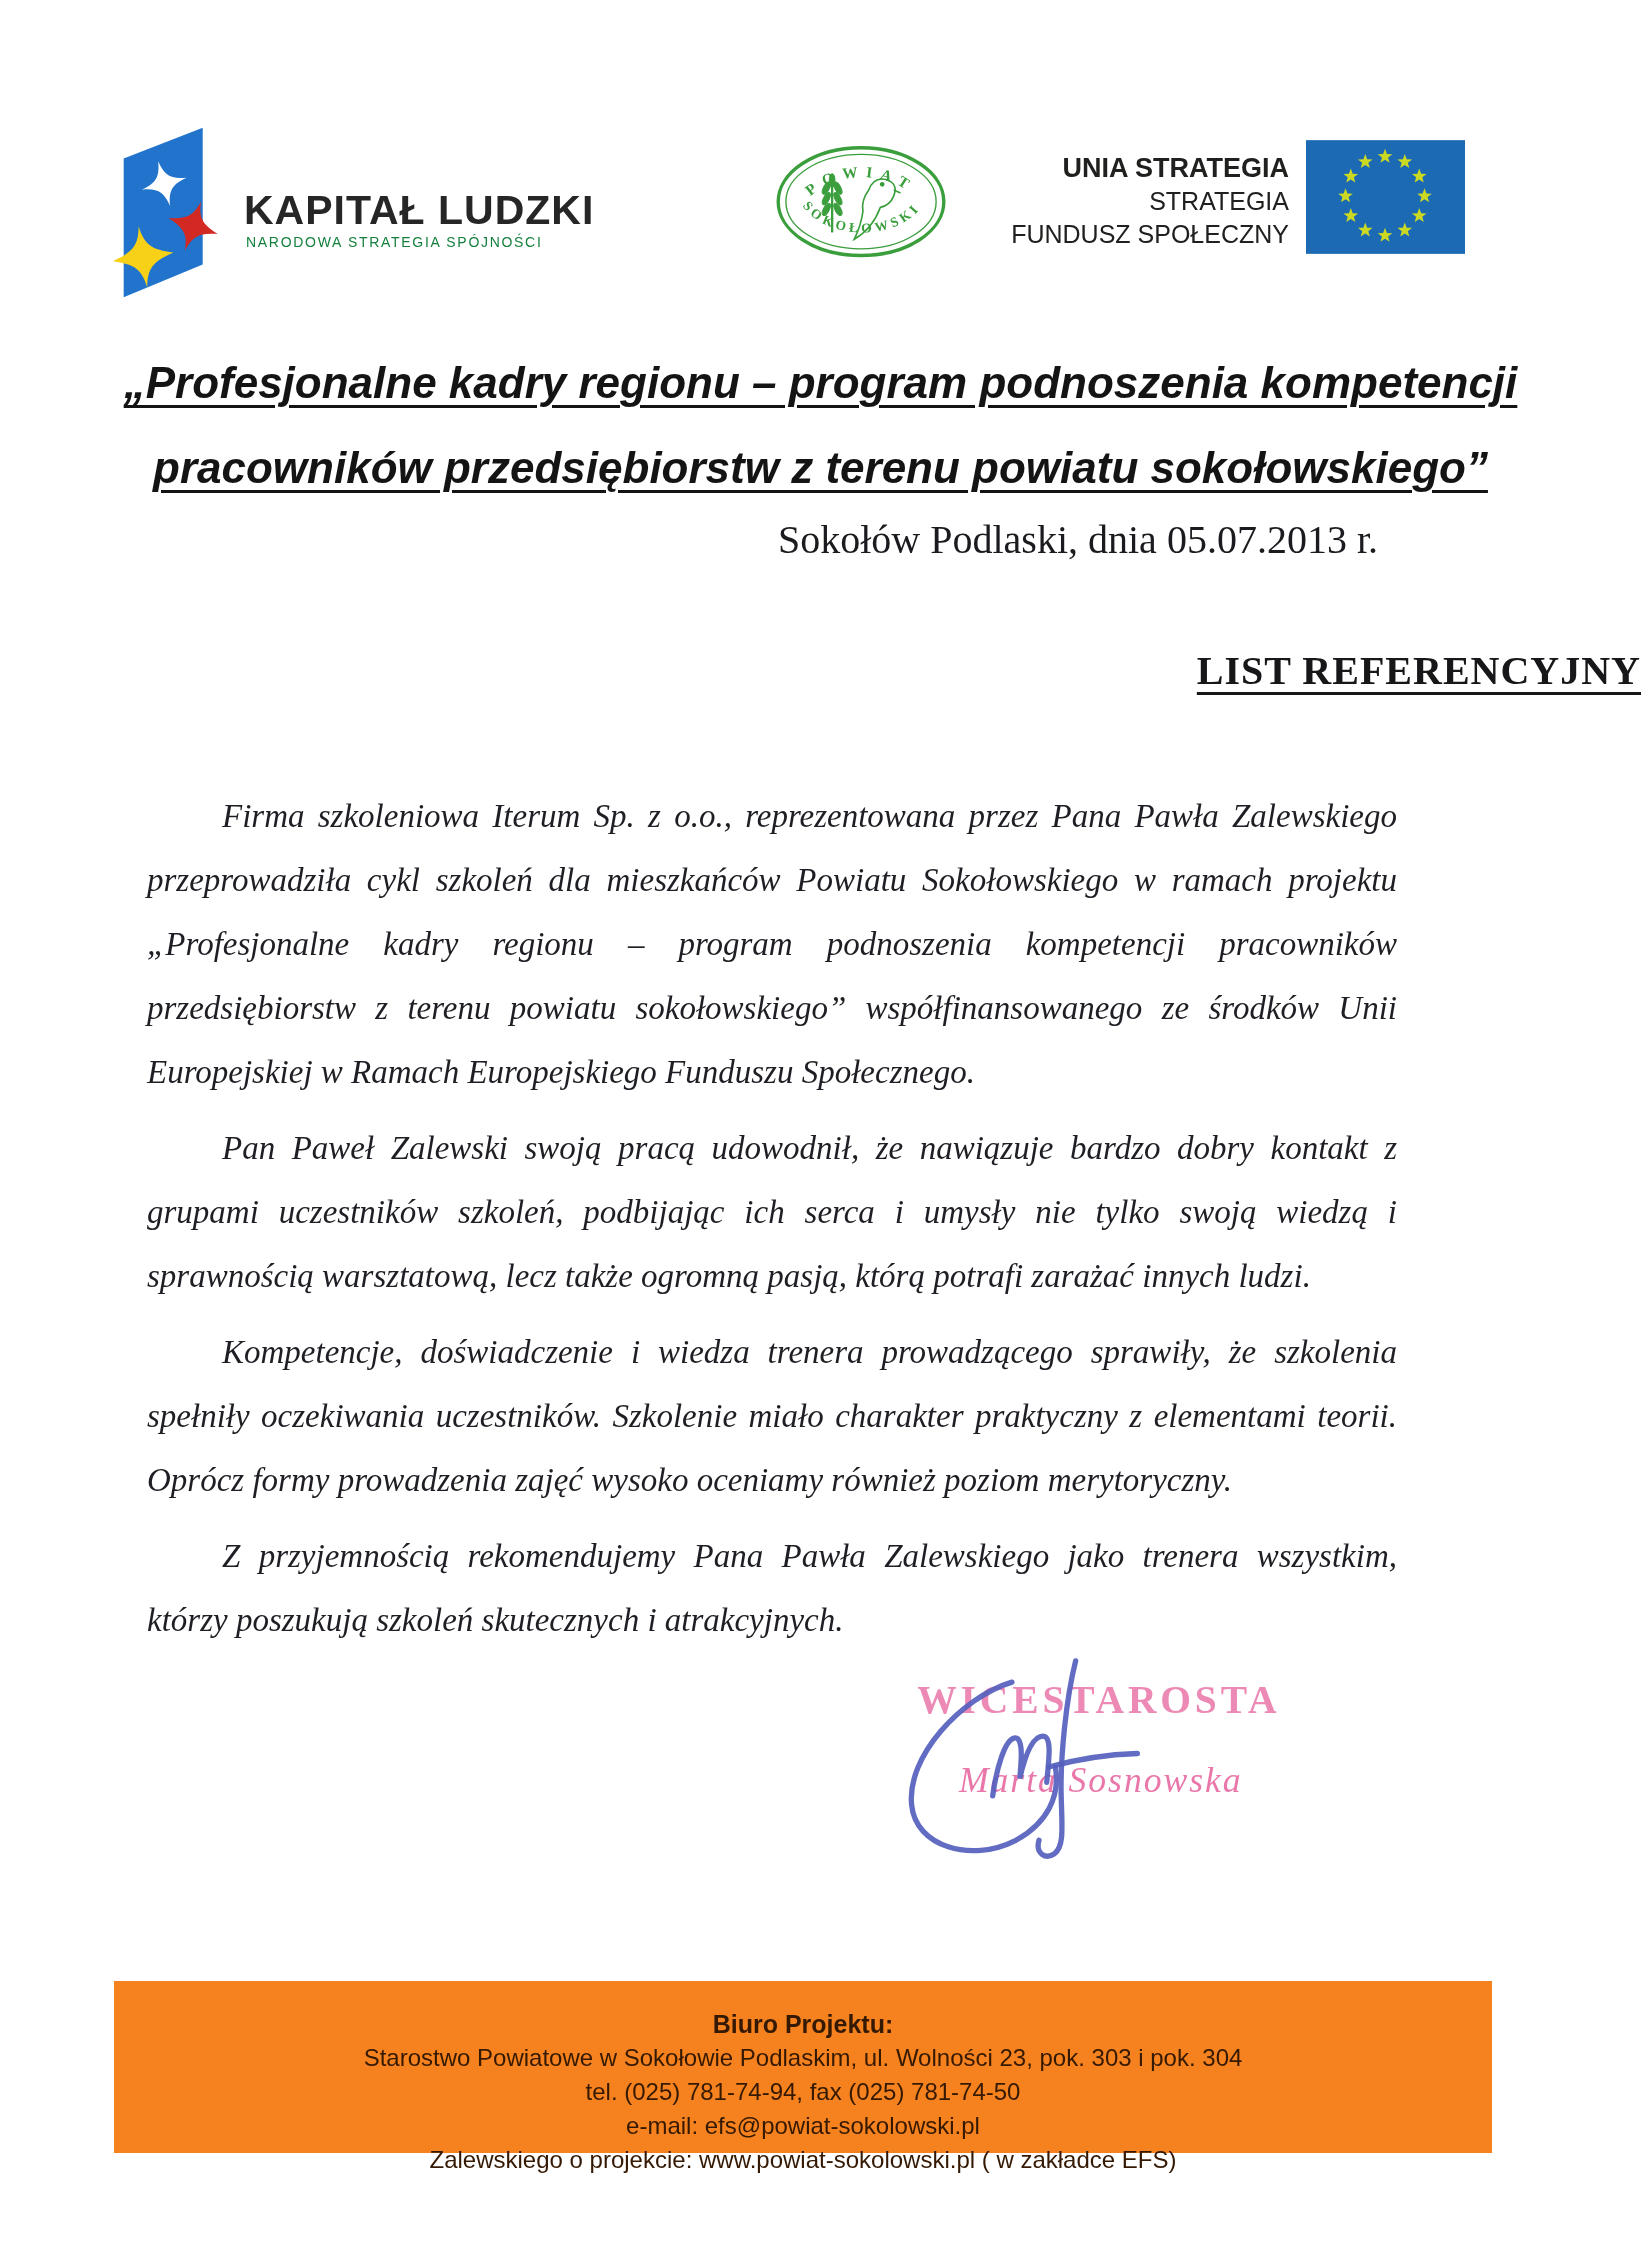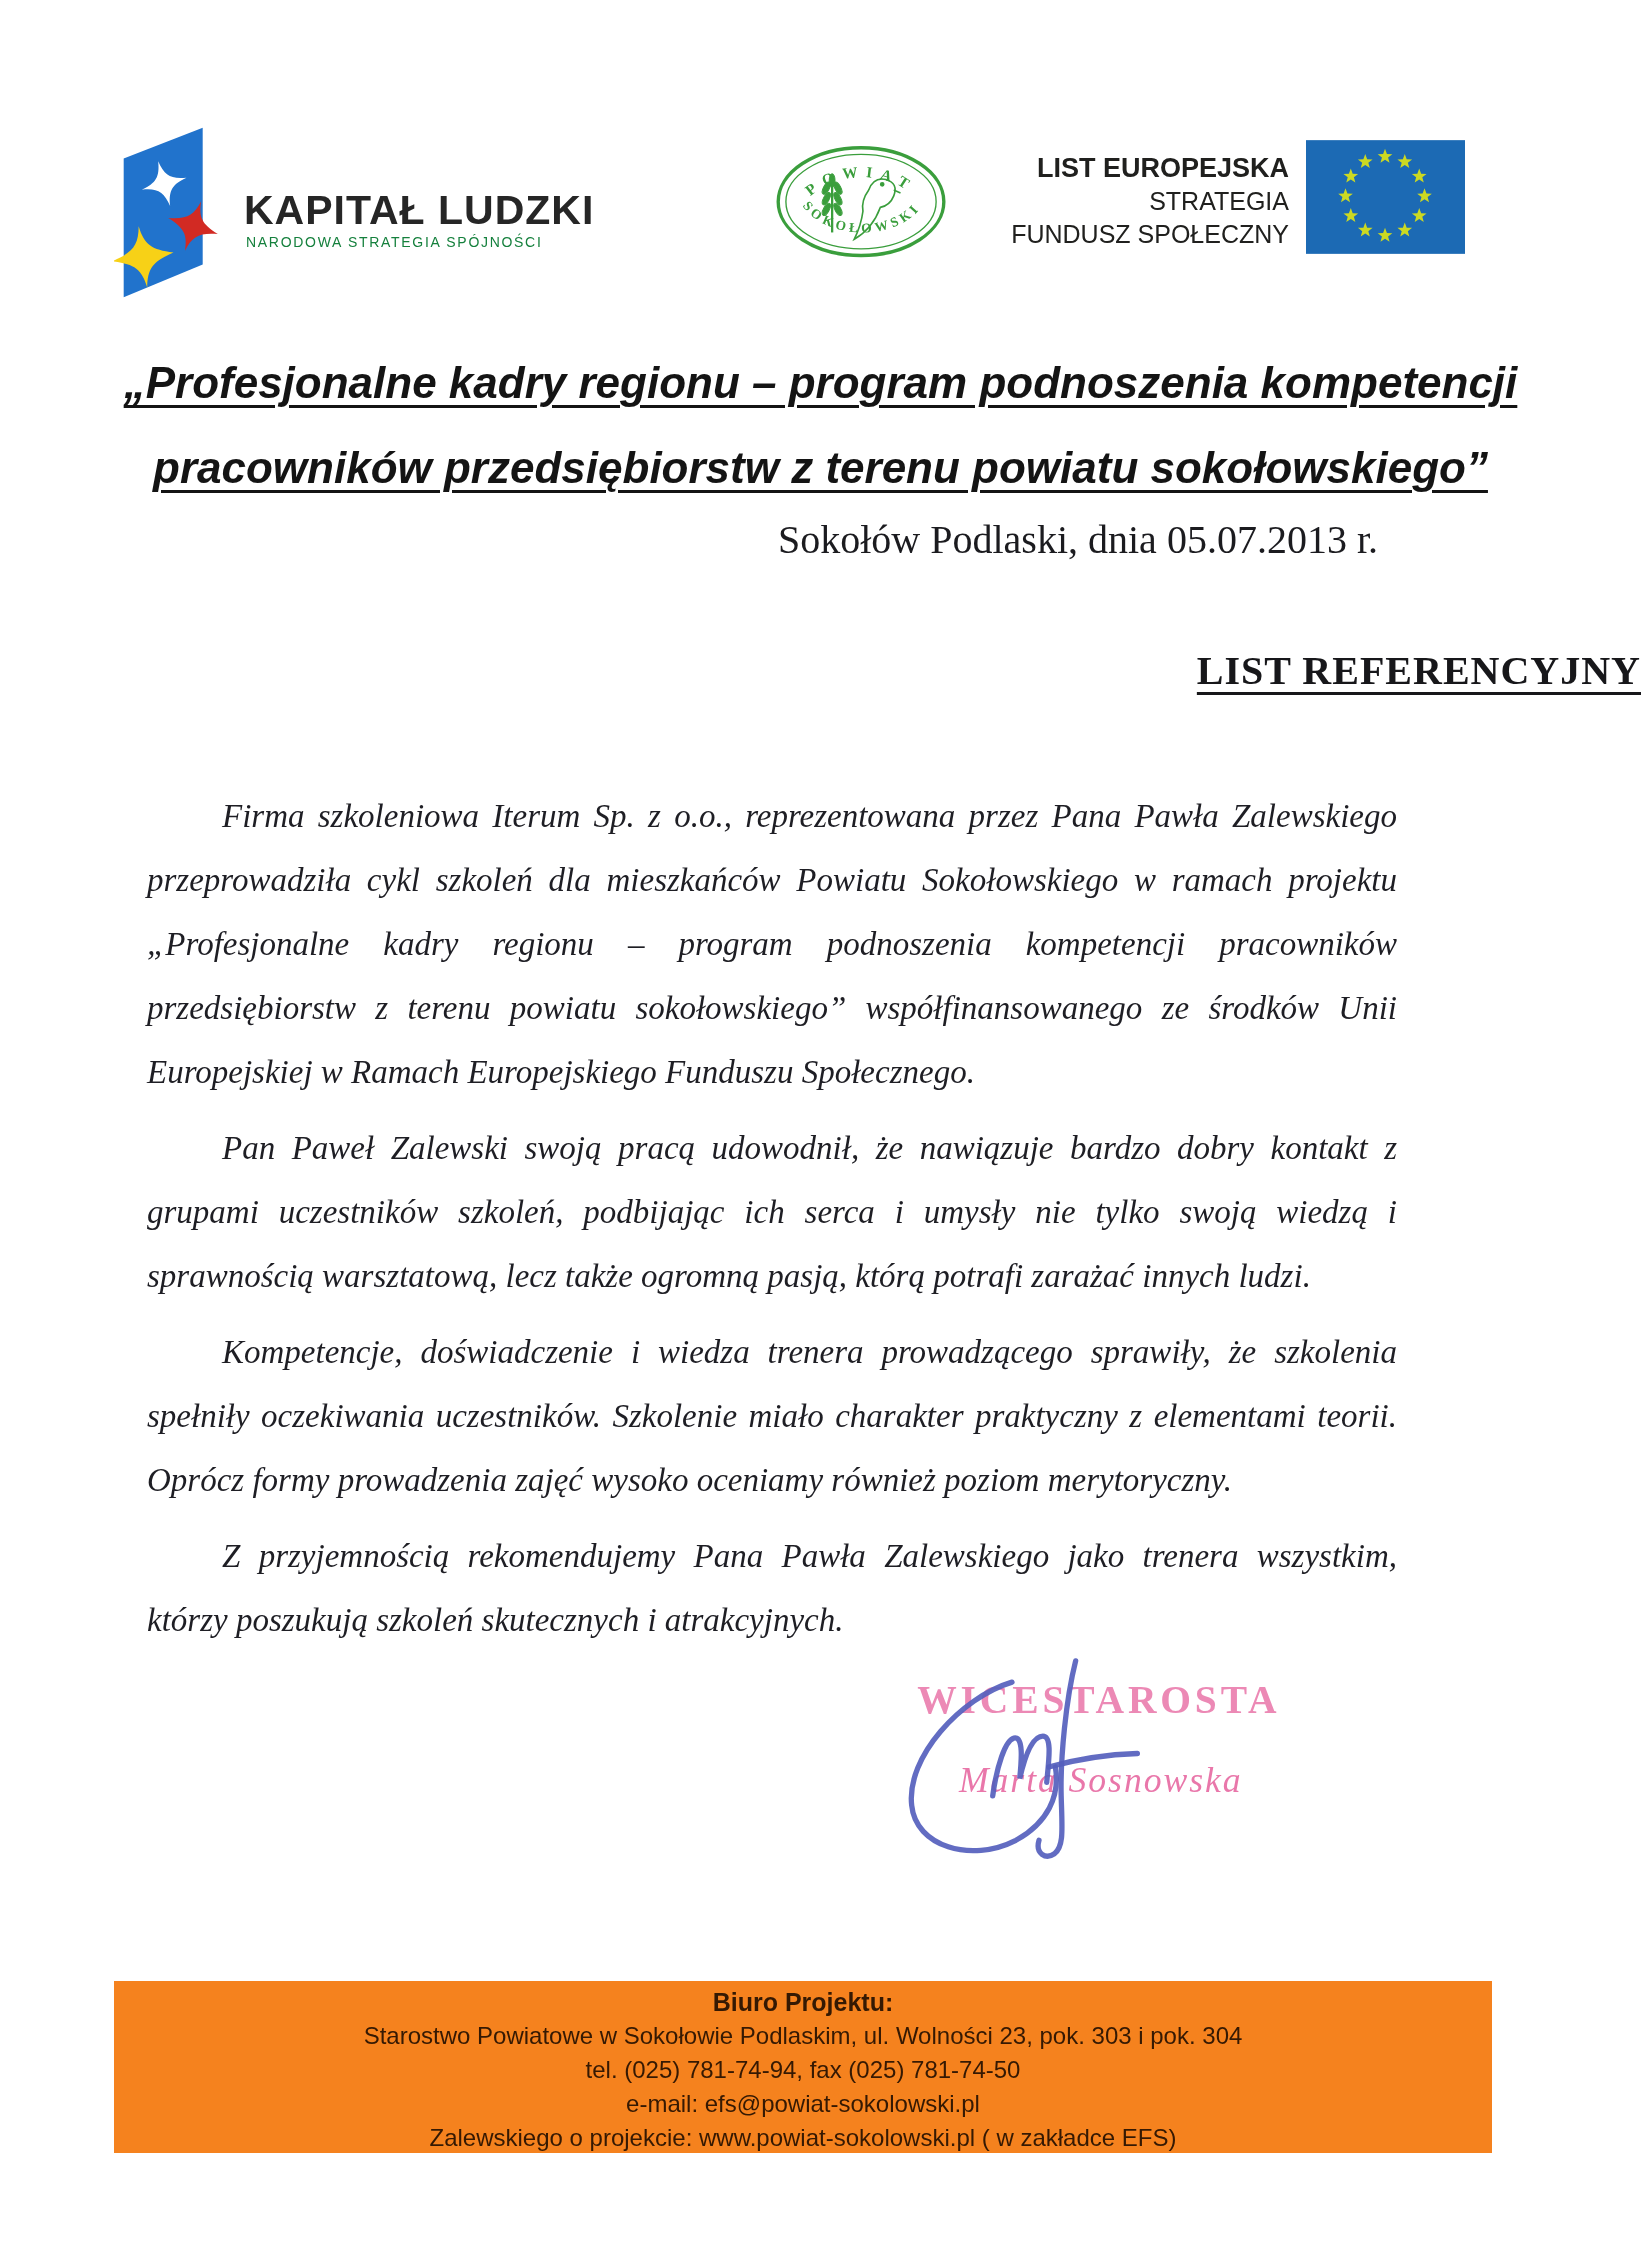--- a/index.html
+++ b/index.html
@@ -43,21 +43,21 @@
   .stamp{position:absolute;left:869px;top:1632px;width:502px;height:270px;}
   .stamp-title{font-family:"Liberation Serif",serif;font-weight:bold;font-size:41px;
                letter-spacing:4px;fill:var(--stamp_pink);opacity:.82;}
   .stamp-name{font-family:"Liberation Serif",serif;font-style:italic;font-size:37px;
               letter-spacing:2px;fill:var(--stamp_pink);opacity:.95;}
   .sig{fill:none;stroke:var(--signature_blue);stroke-width:5.5;stroke-linecap:round;opacity:.92;}
 
   
   .footer{position:absolute;left:114px;top:1981px;width:1378px;height:172px;
           background:var(--footer_orange);text-align:center;color:#351903;
-          font-family:"Liberation Sans",sans-serif;padding-top:5px;box-sizing:border-box;}
+          font-family:"Liberation Sans",sans-serif;padding-top:27px;box-sizing:border-box;}
   .footer-title{font-weight:bold;font-size:25px;line-height:33px;}
   .footer-line{font-size:24px;line-height:34px;}
 </style>
 </head>
 <body>
 
 <div class="page">
 
   <svg class="kl-logo" viewBox="0 0 140 192">
     <polygon points="10,38 92,6 92,148 10,182" fill="var(--kl_blue)"></polygon>
@@ -92,21 +92,21 @@
     </g>
 
     <g fill="none" stroke="var(--seal_green)" stroke-width="1.7">
       <path d="M 100 52 q 5 -14 18 -11 q 13 4 8 17 q -4 10 -14 12 q -8 22 -27 33 q 7 -14 9 -29 q -2 -11 6 -22"></path>
       <circle cx="114" cy="46" r="1.6" fill="var(--seal_green)"></circle>
       <path d="M 126 52 l 7 3"></path>
     </g>
   </svg>
 
   <div class="eu-block">
-    <div class="eu-line1">LIST EUROPEJSKA</div>
+    <div class="eu-line1">UNIA STRATEGIA</div>
     <div class="eu-line2">STRATEGIA</div>
     <div class="eu-line3">FUNDUSZ SPOŁECZNY</div>
   </div>
   <svg class="eu-flag" viewBox="0 0 165 118">
     <rect x="0" y="0" width="165" height="118" fill="var(--eu_blue)"></rect>
     <g id="eu-stars">
         <polygon points="123,50 124.9749584477027,55.28170289890018 130.60845213036123,55.52786404500042 126.19554989475172,59.03829710109982 127.70228201833979,64.47213595499957 123,61.36 118.29771798166021,64.47213595499957 119.80445010524828,59.03829710109982 115.39154786963877,55.52786404500042 121.0250415522973,55.28170289890018" fill="#ccd922"></polygon>
         <polygon points="117.50704155516199,70.5 119.4820000028647,75.78170289890018 125.11549368552322,76.02786404500043 120.70259144991371,79.53829710109983 122.20932357350178,84.97213595499957 117.50704155516199,81.86 112.8047595368222,84.97213595499957 114.31149166041027,79.53829710109983 109.89858942480076,76.02786404500043 115.53208310745929,75.78170289890018" fill="#ccd922"></polygon>
         <polygon points="102.5,85.50704155516198 104.4749584477027,90.78874445406215 110.10845213036123,91.0349056001624 105.69554989475172,94.5453386562618 107.20228201833979,99.97917751016155 102.5,96.86704155516198 97.79771798166021,99.97917751016155 99.30445010524828,94.5453386562618 94.89154786963877,91.0349056001624 100.5250415522973,90.78874445406215" fill="#ccd922"></polygon>
         <polygon points="82,91 83.9749584477027,96.28170289890018 89.60845213036123,96.52786404500043 85.19554989475172,100.03829710109983 86.70228201833979,105.47213595499957 82,102.36 77.29771798166021,105.47213595499957 78.80445010524828,100.03829710109983 74.39154786963877,96.52786404500043 80.0250415522973,96.28170289890018" fill="#ccd922"></polygon>

